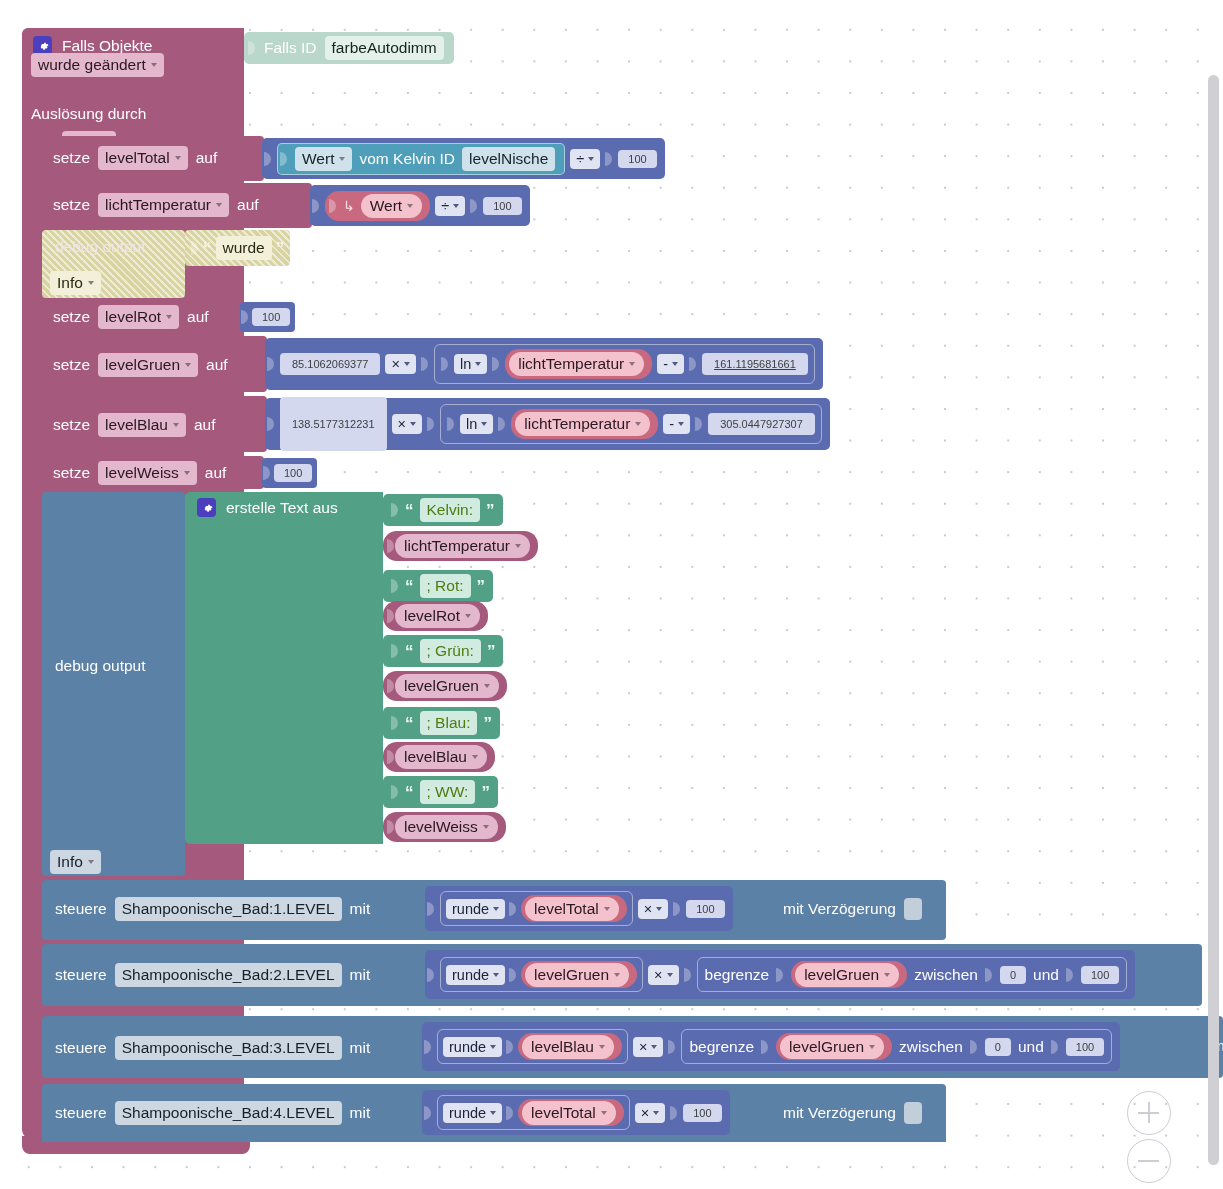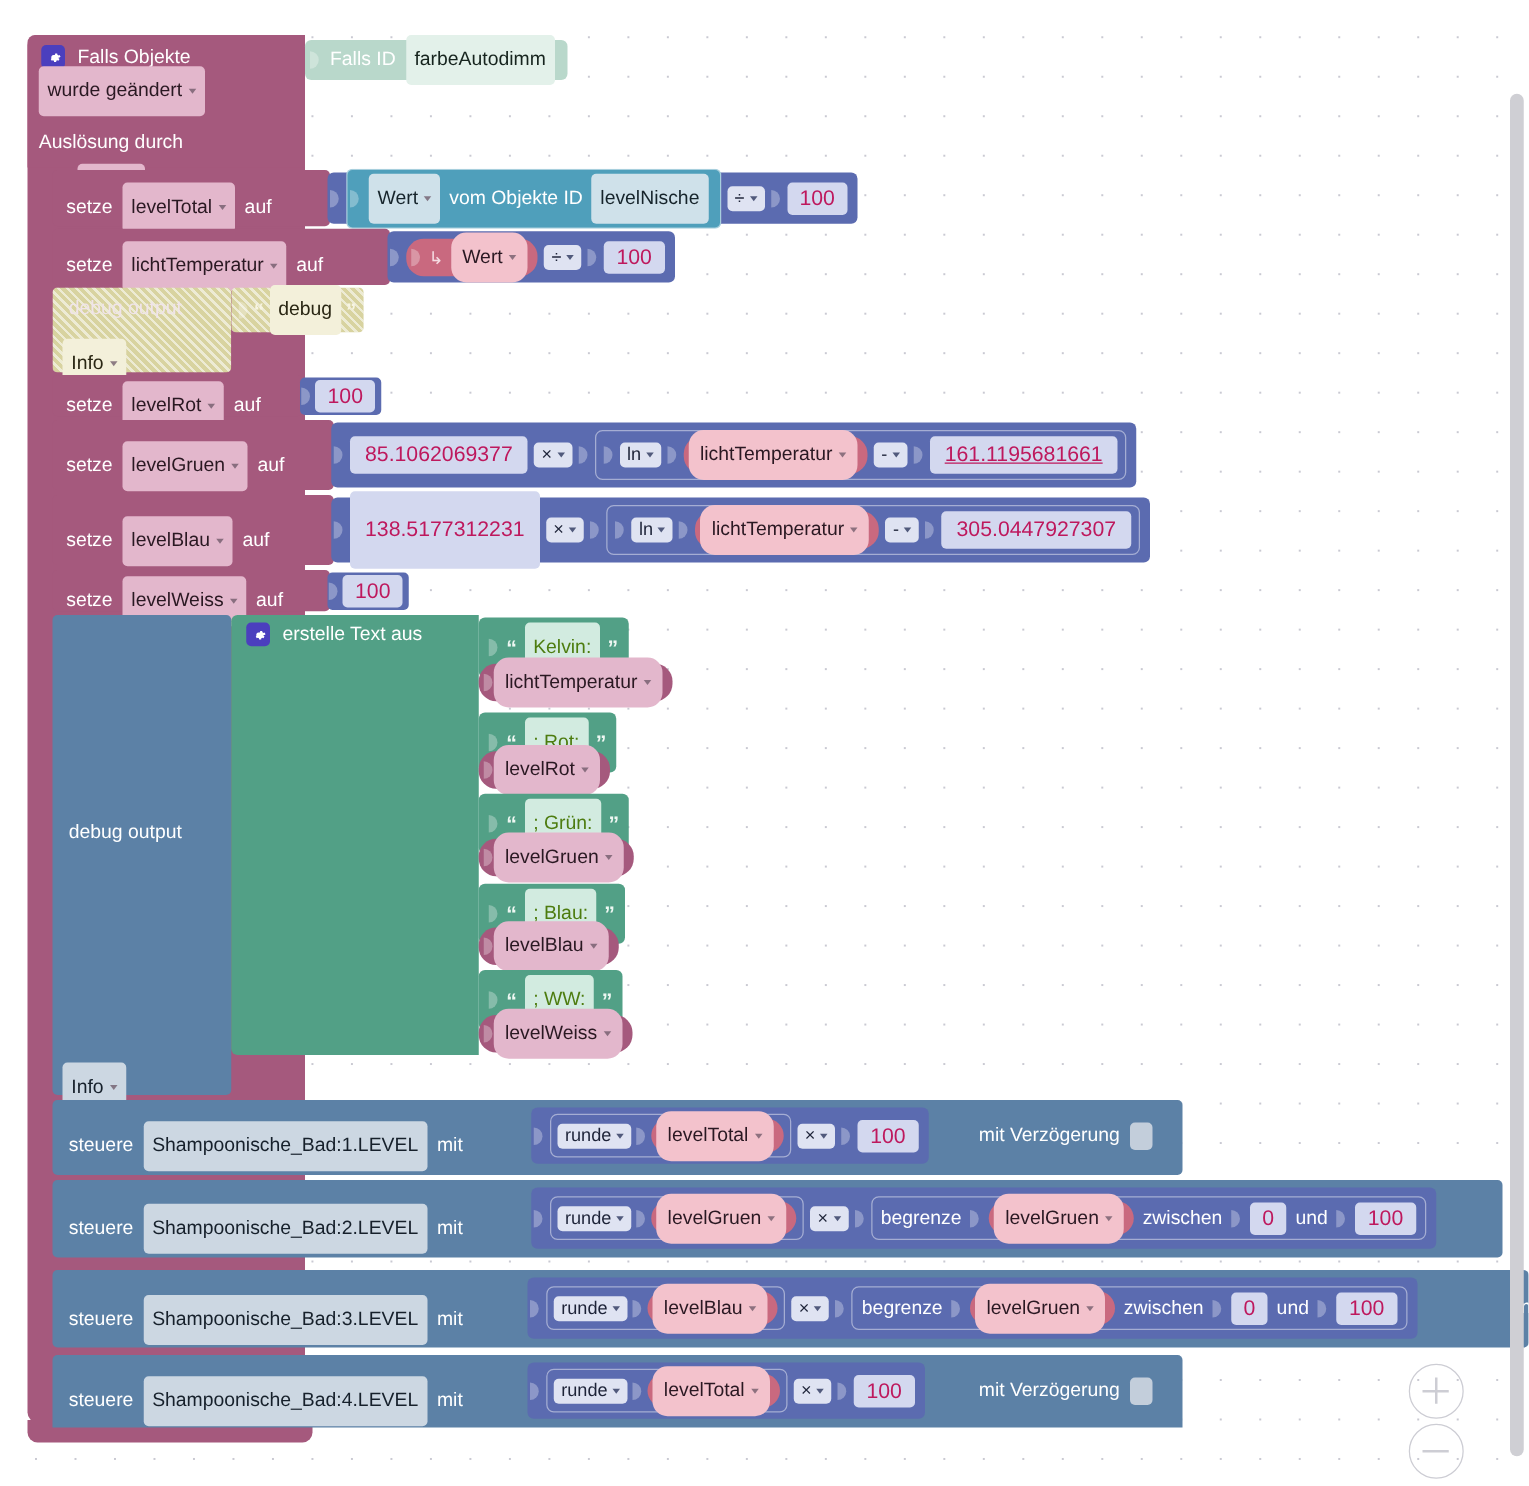--- a/index.html
+++ b/index.html
@@ -84,21 +84,21 @@
 
   
   .field {
     display: inline-flex; align-items: center;
     background: #f2f5f3;
     border-radius: 4px;
     padding: 2px 7px;
     font-size: 15.5px;
     color: #17202a;
     white-space: nowrap;
-    height: 40px;
+    height: 24px;
   }
 
   
   .dd { display: inline-flex; align-items: center; gap: 5px; }
   .dd::after {
     content: "";
     width: 0; height: 0;
     border-left: 3.5px solid transparent;
     border-right: 3.5px solid transparent;
     border-top: 4.5px solid #6b5566;
@@ -131,22 +131,22 @@
     border-radius: 6px;
     padding: 5px 7px;
     gap: 4px;
   }
   .math.inner { background: transparent; border: 1.5px solid rgba(255,255,255,.45); }
 
   .num {
     background: var(--math-fld);
     border-radius: 4px;
     padding: 3px 10px;
-    font-size: 17px;
-    color: #be185d;
+    font-size: 11px;
+    color: #404040;
     white-space: nowrap;
   }
 
   .op {
     background: #dfe3f2;
     border-radius: 4px;
     padding: 2px 6px;
     font-size: 14.5px;
     color: #1d2338;
     display: inline-flex; align-items: center; gap: 4px;
@@ -236,21 +236,21 @@
     <span class="lbl">setze</span>
     <span class="field fld-pink dd">levelTotal</span>
     <span class="lbl">auf</span>
   </div>
 
   <div class="blk row" style="left:262px; top:138px; height:41px; background:var(--mathblue); border-radius:5px; padding:0 8px 0 2px; gap:5px;">
     <span class="notch"></span>
     <span class="row" style="background:var(--teal); border-radius:5px; padding:3px 9px 3px 2px; gap:7px; border:1.4px solid rgba(255,255,255,.5);">
       <span class="notch"></span>
       <span class="field fld-teal dd">Wert</span>
-      <span class="lbl">vom Objekte ID</span>
+      <span class="lbl">vom Kelvin ID</span>
       <span class="field fld-teal">levelNische</span>
     </span>
     <span class="op">÷</span>
     <span class="notch"></span>
     <span class="num">100</span>
   </div>
 
   <div class="blk" style="left:42px; top:183px; width:270px; height:45px; background:var(--pink); border-radius:4px;"></div>
   <div class="blk row" style="left:53px; top:193px; gap:8px;">
     <span class="lbl">setze</span>
@@ -266,21 +266,21 @@
     </span>
     <span class="op">÷</span>
     <span class="notch"></span>
     <span class="num">100</span>
   </div>
 
   <div class="blk disabled" style="left:42px; top:230px; width:143px; height:68px; border-radius:4px;"></div>
   <div class="blk row disabled" style="left:185px; top:230px; height:36px; border-radius:4px; padding:0 6px; gap:4px;">
     <span class="notch"></span>
     <span class="q" style="color:#f7f4e2;">“</span>
-    <span class="field fld-khaki">debug</span>
+    <span class="field fld-khaki">wurde</span>
     <span class="q" style="color:#f7f4e2;">”</span>
   </div>
   <div class="blk lbl lbl-dim" style="left:55px; top:238px;">debug output</div>
   <div class="blk" style="left:50px; top:271px;">
     <span class="field fld-khaki dd">Info</span>
   </div>
 
   <div class="blk" style="left:42px; top:300px; width:200px; height:33px; background:var(--pink); border-radius:4px;"></div>
   <div class="blk row" style="left:53px; top:305px; gap:8px;">
     <span class="lbl">setze</span>

